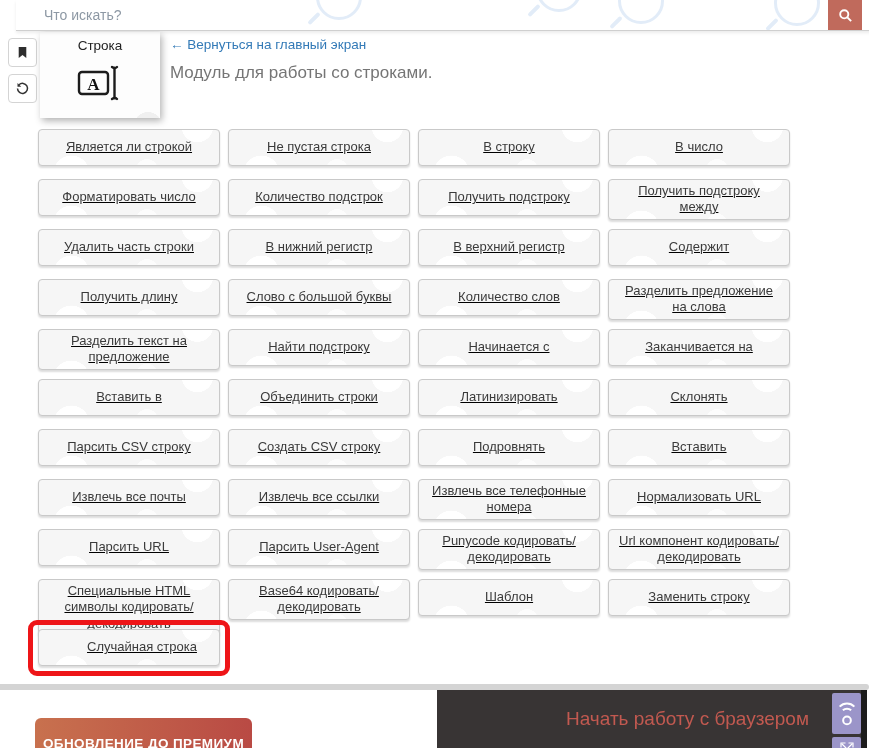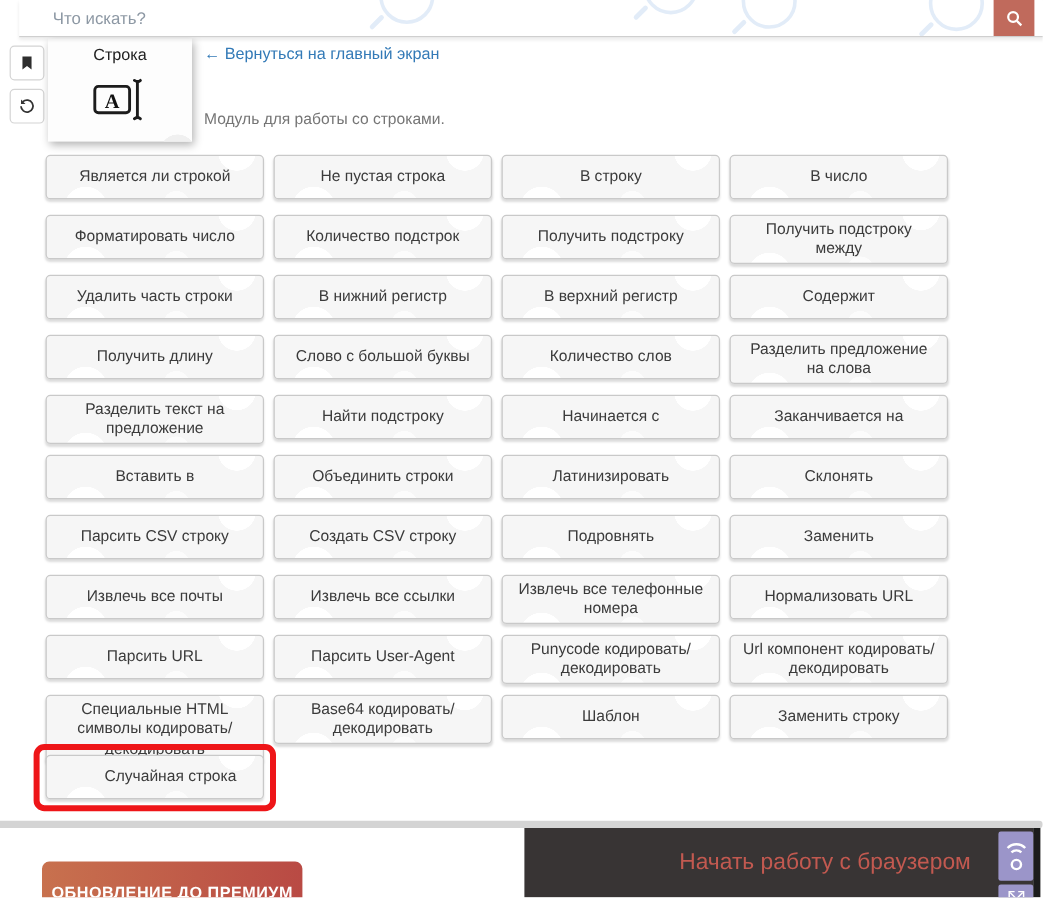--- a/index.html
+++ b/index.html
@@ -39,25 +39,25 @@
   .module-card{position:absolute;left:40px;top:32px;width:120px;height:86px;background:#fdfdfd;
     box-shadow:2px 3px 7px rgba(0,0,0,.3);z-index:4;cursor:pointer;text-align:center;
     background-image:radial-gradient(circle 24px at 90% 110%, #f0f0f0 60%, transparent 61%),
                      radial-gradient(circle 18px at 15% 115%, #f2f2f2 60%, transparent 61%);}
   .module-title{font-size:13.5px;color:#222;margin-top:6px;}
   .module-icon{margin-top:10px;}
 
   
   .back-link{position:absolute;left:170px;top:37px;font-size:13.5px;color:var(--link);
     text-decoration:none;cursor:pointer;z-index:3;}
-  .module-desc{position:absolute;left:170px;top:63px;font-size:13px;color:#757575;z-index:3;margin-top:28px;}
+  .module-desc{position:absolute;left:170px;top:63px;font-size:17px;color:#757575;z-index:3;}
 
   
   .grid{position:absolute;left:38px;top:129px;width:756px;display:grid;
-    grid-template-columns:repeat(4,182px);column-gap:8px;grid-auto-rows:50px;}
+    grid-template-columns:repeat(4,182px);column-gap:8px;grid-auto-rows:50px;text-decoration:underline;}
   .cell{display:flex;align-items:flex-start;justify-content:center;}
   .fn-btn{width:182px;min-height:37px;border:1px solid #c9c9c9;border-radius:4px;cursor:pointer;
     background-color:#f6f6f6;
     background-image:radial-gradient(circle 26px at 88% -10%, #ffffff 60%, transparent 61%),
                      radial-gradient(circle 30px at 18% 125%, #ffffff 60%, transparent 61%),
                      radial-gradient(circle 20px at 60% 115%, #fcfcfc 55%, transparent 56%);
     box-shadow:0 2px 2px rgba(0,0,0,.14);
     font:13px/1.25 "Liberation Sans",sans-serif;color:#3b3b3b;text-align:center;
     padding:3px 10px;overflow-wrap:anywhere;}
   .fn-btn.highlighted{position:relative;padding-left:36px;}
@@ -211,21 +211,21 @@
       <div class="cell">
         <button class="fn-btn">Парсить CSV строку</button>
       </div>
       <div class="cell">
         <button class="fn-btn">Создать CSV строку</button>
       </div>
       <div class="cell">
         <button class="fn-btn">Подровнять</button>
       </div>
       <div class="cell">
-        <button class="fn-btn">Заменить</button>
+        <button class="fn-btn">Вставить</button>
       </div>
       <div class="cell">
         <button class="fn-btn">Извлечь все почты</button>
       </div>
       <div class="cell">
         <button class="fn-btn">Извлечь все ссылки</button>
       </div>
       <div class="cell">
         <button class="fn-btn">Извлечь все телефонные номера</button>
       </div>

